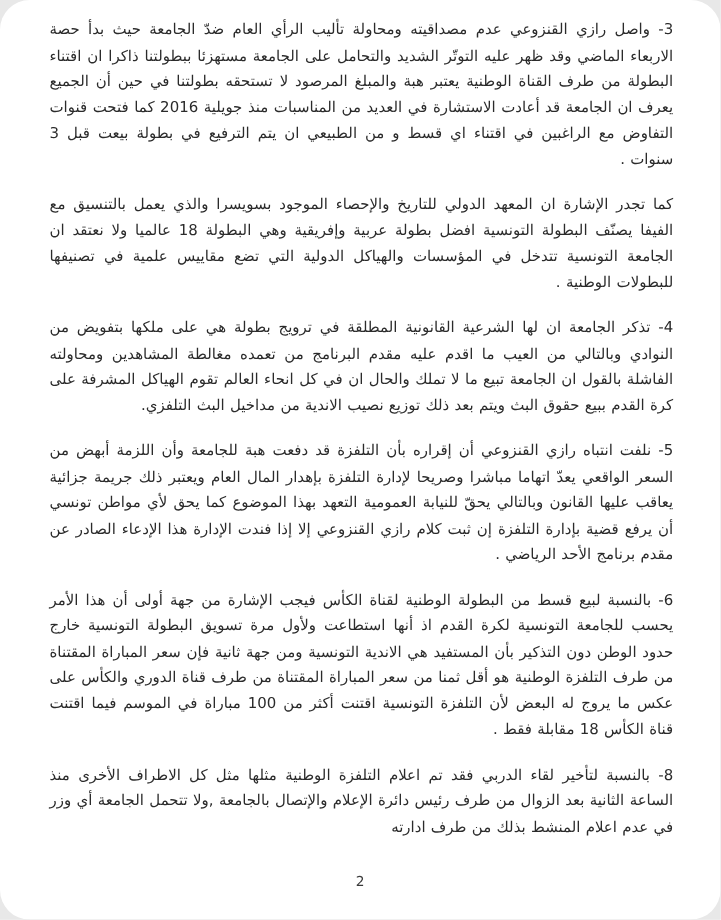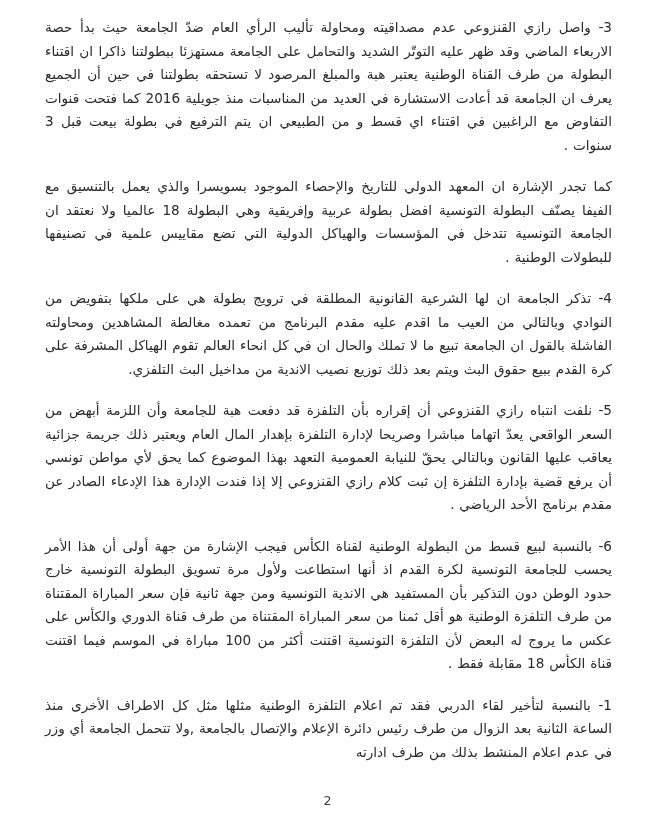--- a/index.html
+++ b/index.html
@@ -8,20 +8,21 @@
     background: #e8e8e8;
   }
   .page {
     position: relative;
     width: 655px;
     height: 836px;
     margin: 0 auto;
     background: #ffffff;
     overflow: hidden;
     font-family: "DejaVu Sans", sans-serif;
+    border-radius: 27px;
   }
   .content {
     direction: rtl;
     unicode-bidi: embed;
     padding: 16px 43px 0 45px;
   }
   .para {
     margin: 0 0 18px 0;
     font-size: 13.6px;
     line-height: 23.5px;
@@ -45,16 +46,16 @@
 </head>
 <body>
 
 <div class="page">
   <div class="content">
     <p class="para">3- واصل رازي القنزوعي عدم مصداقيته ومحاولة تأليب الرأي العام ضدّ الجامعة حيث بدأ حصة الاربعاء الماضي وقد ظهر عليه التوتّر الشديد والتحامل على الجامعة مستهزئا ببطولتنا ذاكرا ان اقتناء البطولة من طرف القناة الوطنية يعتبر هبة والمبلغ المرصود لا تستحقه بطولتنا في حين أن الجميع يعرف ان الجامعة قد أعادت الاستشارة في العديد من المناسبات منذ جويلية 2016  كما فتحت قنوات التفاوض مع الراغبين في اقتناء اي قسط و من الطبيعي ان يتم الترفيع في بطولة بيعت قبل 3 سنوات .</p>
     <p class="para">كما تجدر الإشارة ان المعهد الدولي للتاريخ والإحصاء الموجود بسويسرا والذي يعمل بالتنسيق مع الفيفا يصنّف البطولة التونسية افضل بطولة عربية وإفريقية وهي البطولة 18 عالميا ولا نعتقد ان الجامعة التونسية تتدخل في المؤسسات والهياكل الدولية التي تضع مقاييس علمية في تصنيفها للبطولات الوطنية .</p>
     <p class="para">4- تذكر الجامعة ان لها الشرعية القانونية المطلقة في ترويج بطولة هي على ملكها بتفويض من النوادي  وبالتالي من العيب ما اقدم عليه مقدم البرنامج من تعمده مغالطة المشاهدين ومحاولته الفاشلة بالقول ان الجامعة تبيع ما لا تملك والحال ان في كل انحاء العالم تقوم الهياكل المشرفة على كرة القدم ببيع حقوق البث ويتم بعد ذلك توزيع نصيب الاندية من مداخيل البث التلفزي.</p>
     <p class="para">5- نلفت انتباه رازي القنزوعي أن إقراره بأن التلفزة قد دفعت هبة للجامعة وأن اللزمة أبهض من السعر الواقعي يعدّ اتهاما مباشرا وصريحا لإدارة التلفزة بإهدار المال العام ويعتبر ذلك جريمة جزائية يعاقب عليها القانون وبالتالي يحقّ للنيابة العمومية التعهد بهذا الموضوع كما يحق لأي مواطن تونسي أن يرفع قضية بإدارة التلفزة إن ثبت كلام رازي القنزوعي إلا إذا فندت الإدارة هذا الإدعاء الصادر عن مقدم برنامج الأحد الرياضي .</p>
     <p class="para">6- بالنسبة لبيع قسط من البطولة الوطنية لقناة الكأس فيجب الإشارة من جهة أولى أن هذا الأمر يحسب للجامعة التونسية لكرة القدم اذ أنها استطاعت ولأول مرة  تسويق البطولة التونسية خارج حدود الوطن دون التذكير بأن المستفيد هي الاندية التونسية ومن جهة ثانية فإن سعر المباراة المقتناة من طرف التلفزة الوطنية هو أقل ثمنا من سعر المباراة المقتناة من طرف قناة الدوري والكأس على عكس ما يروج له البعض لأن التلفزة التونسية اقتنت أكثر من 100 مباراة في الموسم فيما اقتنت قناة الكأس 18 مقابلة فقط .</p>
-    <p class="para">1- بالنسبة لتأخير لقاء الدربي فقد تم اعلام التلفزة الوطنية مثلها مثل كل الاطراف الأخرى منذ الساعة الثانية بعد الزوال من طرف رئيس دائرة الإعلام والإتصال بالجامعة ,ولا تتحمل الجامعة أي وزر في عدم اعلام المنشط بذلك من طرف ادارته</p>
+    <p class="para">8- بالنسبة لتأخير لقاء الدربي فقد تم اعلام التلفزة الوطنية مثلها مثل كل الاطراف الأخرى منذ الساعة الثانية بعد الزوال من طرف رئيس دائرة الإعلام والإتصال بالجامعة ,ولا تتحمل الجامعة أي وزر في عدم اعلام المنشط بذلك من طرف ادارته</p>
   </div>
   <div class="footer">2</div>
 </div>
 
 </body></html>

